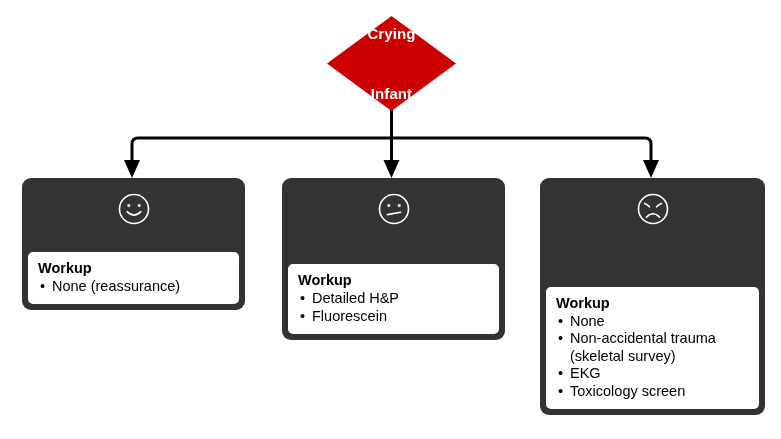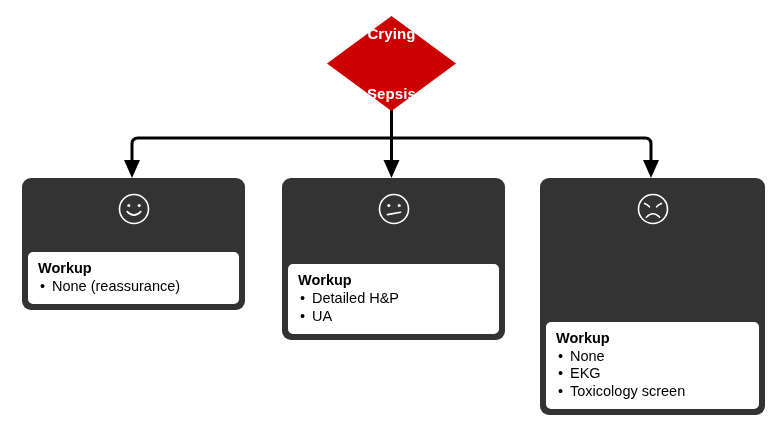--- a/index.html
+++ b/index.html
@@ -138,21 +138,21 @@
       <polygon points="651,178 643,160 659,160"></polygon>
     </g>
   </svg>
 
   <div class="diamond-wrap">
     <svg class="diamond-shape" viewBox="0 0 129 95" xmlns="http://www.w3.org/2000/svg">
       <polygon points="64.5,0 129,47.5 64.5,95 0,47.5" fill="#CC0000"></polygon>
     </svg>
     <div class="diamond-label">
       <span>Crying</span>
-      <span>Sepsis</span>
+      <span>Infant</span>
     </div>
   </div>
 
   <div class="card" id="card-0">
     <div class="card-icon">
       <svg width="34" height="34" viewBox="0 0 34 34" xmlns="http://www.w3.org/2000/svg">
         <circle cx="17" cy="17" r="14.5" fill="none" stroke="#ffffff" stroke-width="1.6"></circle>
         <circle cx="11.8" cy="13.4" r="1.5" fill="#ffffff"></circle>
         <circle cx="22.2" cy="13.4" r="1.5" fill="#ffffff"></circle>
         <path d="M10.2 19.6 Q17 26.6 23.8 19.6" fill="none" stroke="#ffffff" stroke-width="1.6" stroke-linecap="round"></path>
@@ -172,37 +172,39 @@
         <circle cx="17" cy="17" r="14.5" fill="none" stroke="#ffffff" stroke-width="1.6"></circle>
         <circle cx="11.8" cy="13.4" r="1.5" fill="#ffffff"></circle>
         <circle cx="22.2" cy="13.4" r="1.5" fill="#ffffff"></circle>
         <path d="M10.4 22.6 L23.6 20.2" fill="none" stroke="#ffffff" stroke-width="1.6" stroke-linecap="round"></path>
       </svg>
     </div>
     <div class="card-panel">
       <div class="panel-title">Workup</div>
       <ul class="panel-list">
         <li>Detailed H&amp;P</li>
-        <li>UA</li>
+        <li>Fluorescein</li>
       </ul>
     </div>
   </div>
 
   <div class="card" id="card-2">
     <div class="card-icon">
       <svg width="34" height="34" viewBox="0 0 34 34" xmlns="http://www.w3.org/2000/svg">
         <circle cx="17" cy="17" r="14.5" fill="none" stroke="#ffffff" stroke-width="1.6"></circle>
         <path d="M8.6 11.4 Q11.6 12.4 13.4 14.8" fill="none" stroke="#ffffff" stroke-width="1.6" stroke-linecap="round"></path>
         <path d="M25.4 11.4 Q22.4 12.4 20.6 14.8" fill="none" stroke="#ffffff" stroke-width="1.6" stroke-linecap="round"></path>
         <path d="M10.4 25.2 Q17 18.2 23.6 25.2" fill="none" stroke="#ffffff" stroke-width="1.6" stroke-linecap="round"></path>
       </svg>
     </div>
     <div class="card-panel">
       <div class="panel-title">Workup</div>
       <ul class="panel-list">
         <li>None</li>
+        <li>Non-accidental trauma
+(skeletal survey)</li>
         <li>EKG</li>
         <li>Toxicology screen</li>
       </ul>
     </div>
   </div>
 
 </div>
 
 </body></html>

